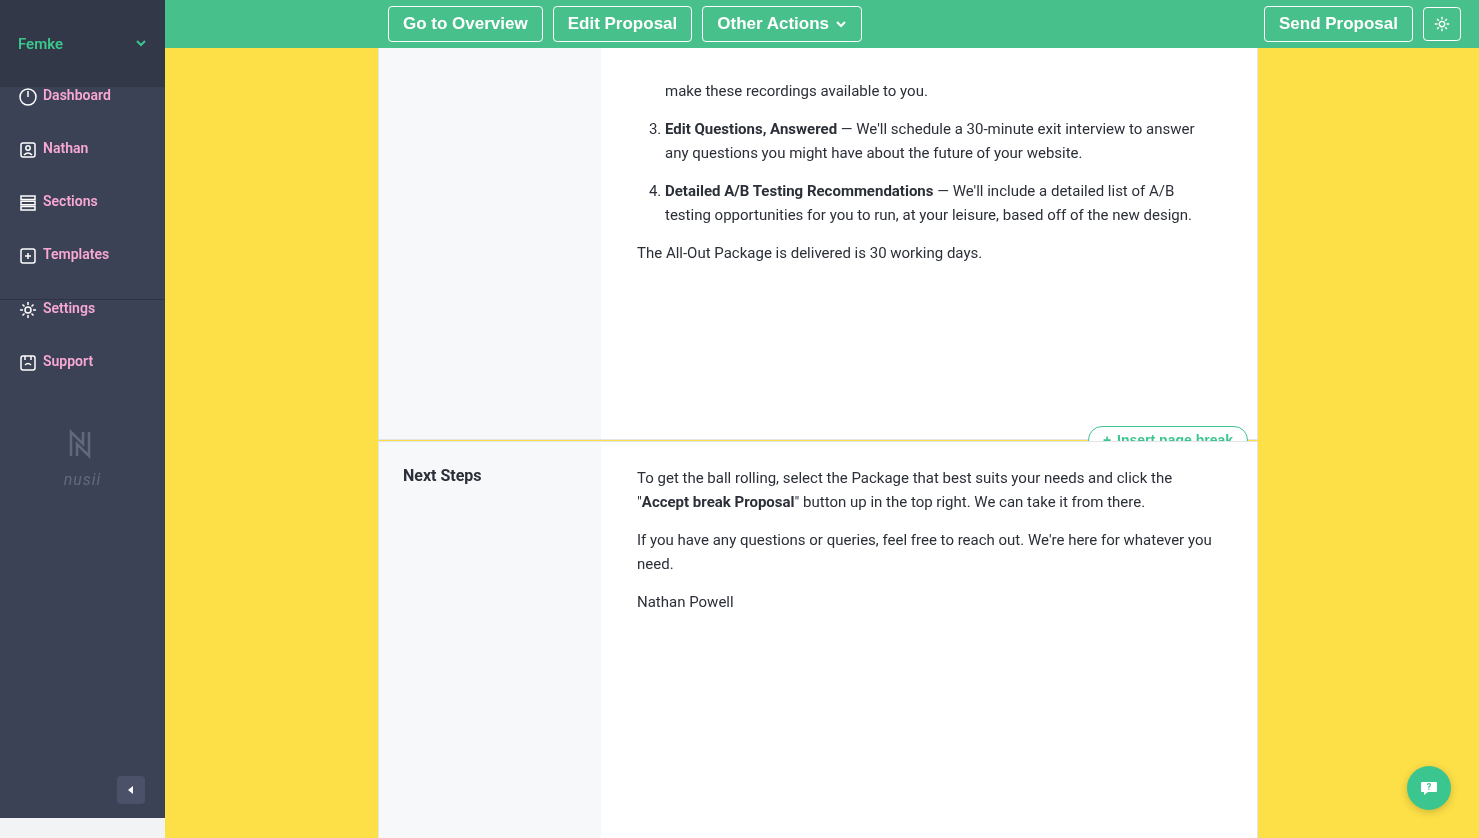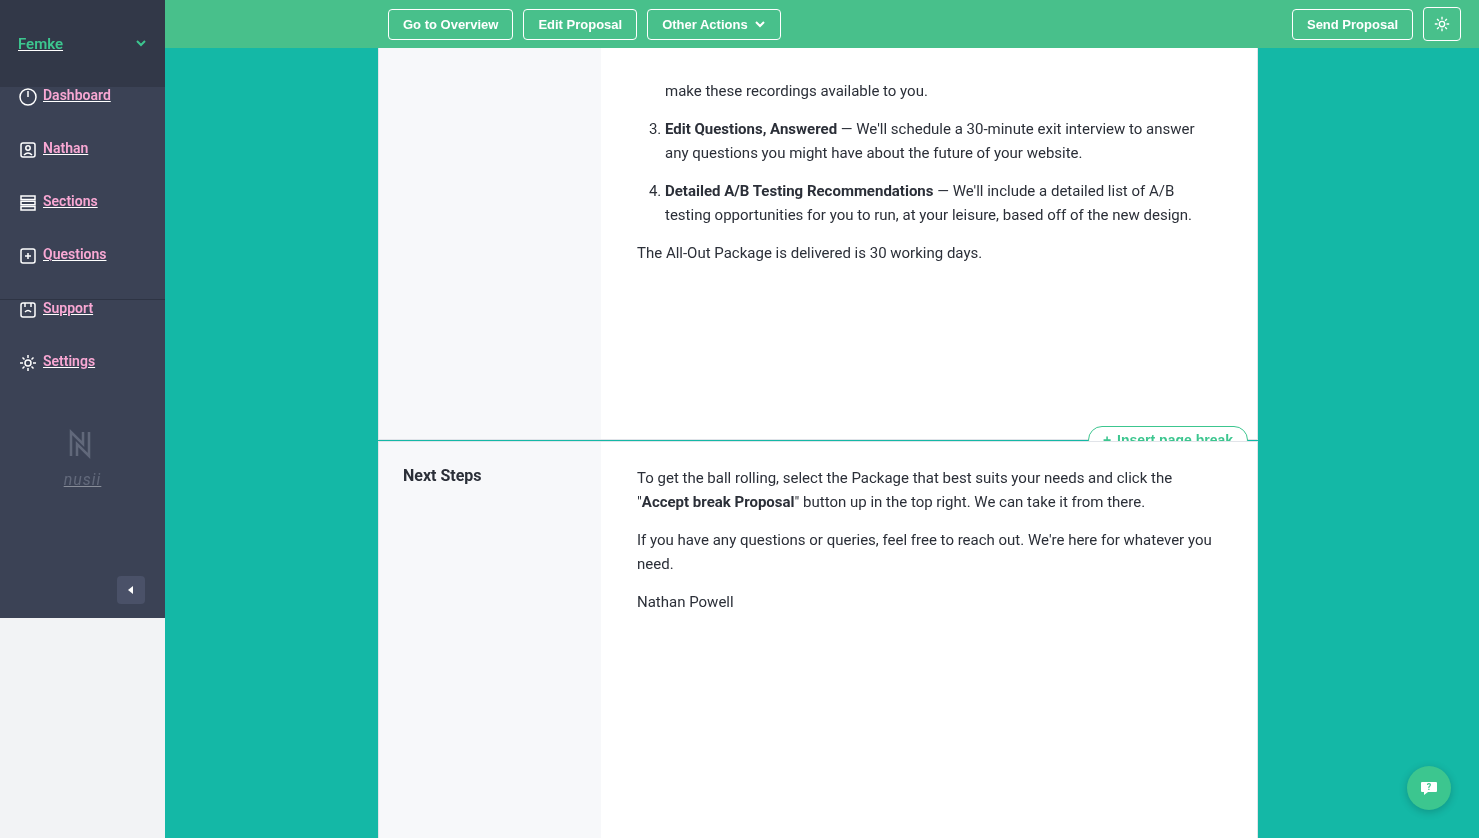--- a/index.html
+++ b/index.html
@@ -8,24 +8,23 @@
       background: #f2f3f5;
       overflow: hidden;
       width: 1479px;
       height: 838px;
       position: relative;
     }
     .sidebar {
       position: absolute;
       left: 0; top: 0;
       width: 165px;
-      height: 618px;
+      height: 818px;
       background: #3b4255;
       color: #fff;
-      text-decoration: underline;
     }
     .sidebar-header {
       height: 87px;
       padding: 0 18px;
       display: flex;
       align-items: center;
       justify-content: space-between;
       color: #3cc68f;
       font-size: 15px;
       font-weight: 600;
@@ -77,40 +76,40 @@
       align-items: center;
       padding: 0 18px;
       gap: 10px;
     }
     .topbar-spacer { flex: 1; }
     .topbar-left-pad { width: 195px; }
     .tb-btn {
       background: transparent;
       border: 1px solid #fff;
       color: #fff;
-      font-size: 13px;
+      font-size: 17px;
       font-weight: 600;
       padding: 7px 14px;
       border-radius: 4px;
       cursor: pointer;
       display: flex;
       align-items: center;
       gap: 6px;
     }
     .tb-iconbtn {
       width: 38px; height: 34px;
       border: 1px solid #fff;
       border-radius: 4px;
       display: flex; align-items: center; justify-content: center;
       cursor: pointer;
     }
     .main {
       position: absolute;
       left: 165px; top: 48px; right: 0; bottom: 0;
-      background: #14b8a6;
+      background: #fde047;
       overflow: hidden;
     }
     .doc-page {
       position: absolute;
       left: 213px; top: -90px;
       width: 880px;
       background: #fff;
       border: 1px solid #e1e4e9;
       display: flex;
       min-height: 482px;
@@ -225,45 +224,45 @@
   </div>
 
   <div class="sidebar-item">
     <span class="sidebar-icon">
       <svg width="20" height="20" viewBox="0 0 20 20">
           <rect x="3" y="3" width="14" height="14" rx="2" stroke="#fff" stroke-width="1.5" fill="none"></rect>
           <line x1="10" y1="7" x2="10" y2="13" stroke="#fff" stroke-width="1.5"></line>
           <line x1="7" y1="10" x2="13" y2="10" stroke="#fff" stroke-width="1.5"></line>
         </svg>
     </span>
-    <span>Questions</span>
+    <span>Templates</span>
   </div>
 
   <div class="sidebar-divider"></div>
+
+  <div class="sidebar-item">
+    <span class="sidebar-icon">
+      <svg width="20" height="20" viewBox="0 0 20 20">
+          <circle cx="10" cy="10" r="3" stroke="#fff" stroke-width="1.5" fill="none"></circle>
+          <path d="M10 2v3M10 15v3M2 10h3M15 10h3M4.5 4.5l2 2M13.5 13.5l2 2M15.5 4.5l-2 2M6.5 13.5l-2 2" stroke="#fff" stroke-width="1.5"></path>
+        </svg>
+    </span>
+    <span>Settings</span>
+  </div>
 
   <div class="sidebar-item">
     <span class="sidebar-icon">
       <svg width="20" height="20" viewBox="0 0 20 20">
           <rect x="3" y="3" width="14" height="14" rx="2" stroke="#fff" stroke-width="1.5" fill="none"></rect>
           <line x1="7" y1="3" x2="7" y2="7" stroke="#fff" stroke-width="1.5"></line>
           <line x1="13" y1="3" x2="13" y2="7" stroke="#fff" stroke-width="1.5"></line>
           <path d="M7 12 Q10 9 13 12" stroke="#fff" stroke-width="1.5" fill="none"></path>
         </svg>
     </span>
     <span>Support</span>
-  </div>
-
-  <div class="sidebar-item">
-    <span class="sidebar-icon">
-      <svg width="20" height="20" viewBox="0 0 20 20">
-          <circle cx="10" cy="10" r="3" stroke="#fff" stroke-width="1.5" fill="none"></circle>
-          <path d="M10 2v3M10 15v3M2 10h3M15 10h3M4.5 4.5l2 2M13.5 13.5l2 2M15.5 4.5l-2 2M6.5 13.5l-2 2" stroke="#fff" stroke-width="1.5"></path>
-        </svg>
-    </span>
-    <span>Settings</span>
   </div>
 
   <div class="sidebar-logo">
     <svg class="logo-mark" viewBox="0 0 36 36">
         <path d="M6 30 V6 L18 18 V6 M24 6 V30 L12 18 V30" stroke="#9ba2b3" stroke-width="2.5" fill="none"></path>
       </svg>
     <span class="sidebar-logo-text">nusii</span>
   </div>
 
   <div class="collapse-btn">

